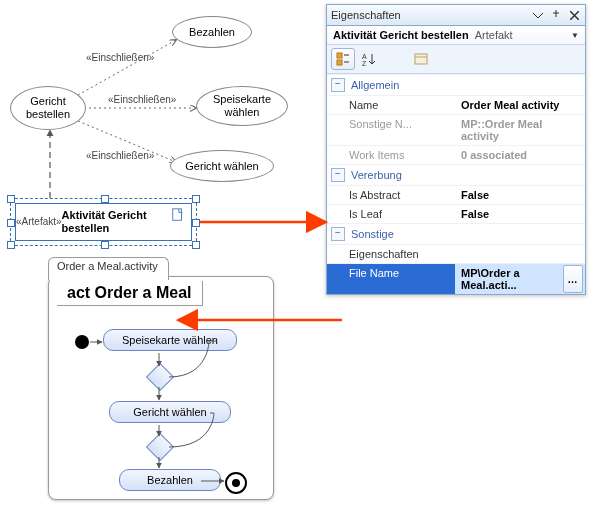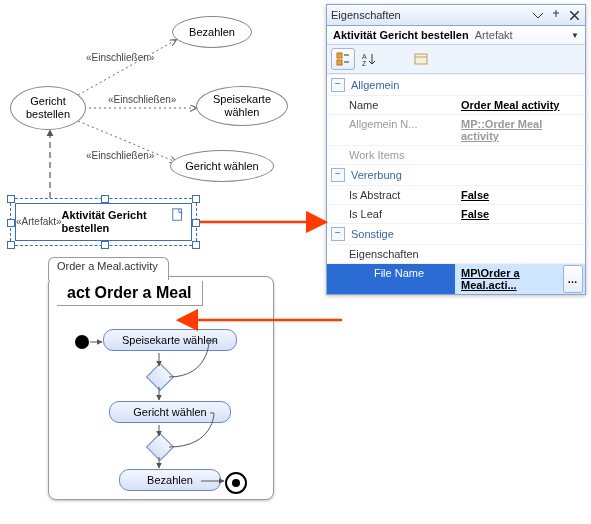--- a/index.html
+++ b/index.html
@@ -200,21 +200,20 @@
     width: 100px;
     padding:3px 6px 3px 22px;
     color:#333;
   }
   .row.dim .k { color:#9a9a9a; }
   .row .v {
     flex:1;
     padding:3px 6px;
     color:#000;
     font-weight:bold;
-    text-decoration:underline;
   }
   .row.dim .v { color:#9a9a9a; font-weight:bold;}
   .row.highlight {
     background:#cfe4ff;
   }
   .row .ell-btn {
     width:18px;
     border:1px solid #9db4d6;
     margin:1px 2px 1px 0;
     border-radius:2px;
@@ -384,25 +383,26 @@
 
   <div class="cat">
     <span class="btn">−</span>
     <span>Allgemein</span>
   </div>
   <div class="row">
     <span class="k">Name</span>
     <span class="v">Order Meal activity</span>
   </div>
   <div class="row dim">
-    <span class="k">Allgemein N...</span>
+    <span class="k">Sonstige N...</span>
     <span class="v">MP::Order Meal activity</span>
   </div>
   <div class="row dim">
     <span class="k">Work Items</span>
+    <span class="v">0 associated</span>
   </div>
 
   <div class="cat">
     <span class="btn">−</span>
     <span>Vererbung</span>
   </div>
   <div class="row">
     <span class="k">Is Abstract</span>
     <span class="v">False</span>
   </div>
@@ -413,17 +413,17 @@
 
   <div class="cat">
     <span class="btn">−</span>
     <span>Sonstige</span>
   </div>
   <div class="row">
     <span class="k">Eigenschaften</span>
     <span class="v"></span>
   </div>
   <div class="row highlight">
-    <span class="k" style="color:#fff; background:#2a6bd4; font-weight:normal;text-align:center;">File Name</span>
+    <span class="k" style="color:#fff; background:#2a6bd4; font-weight:normal;">File Name</span>
     <span class="v">MP\Order a Meal.acti...</span>
     <span class="ell-btn">…</span>
   </div>
 </div>
 
 </body></html>

